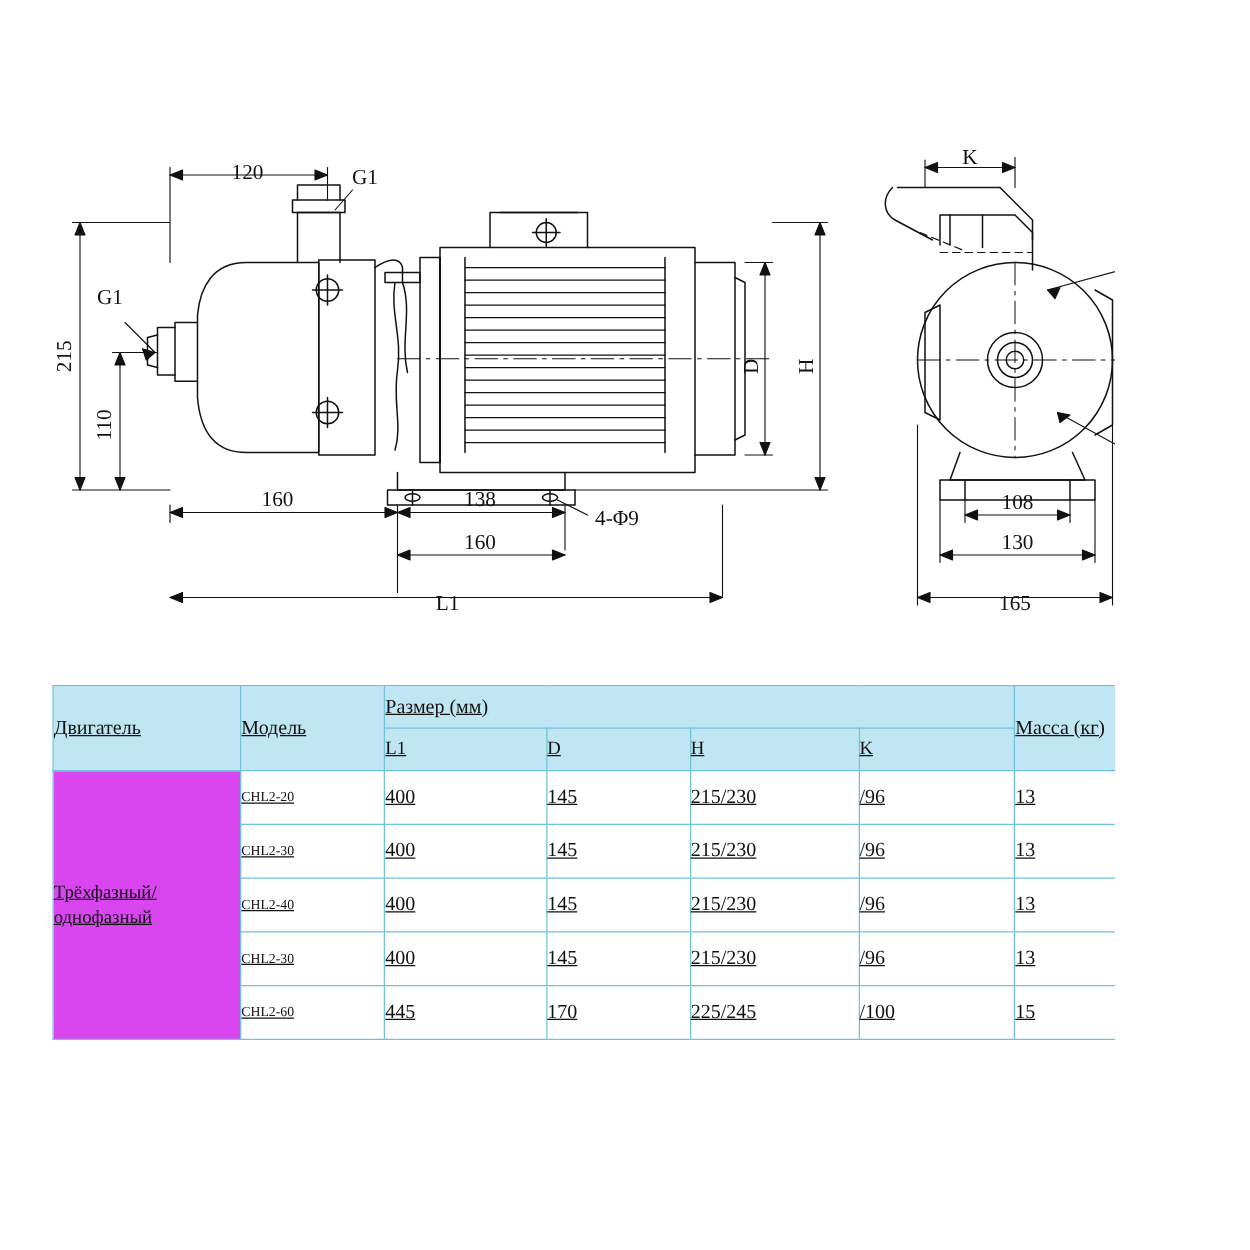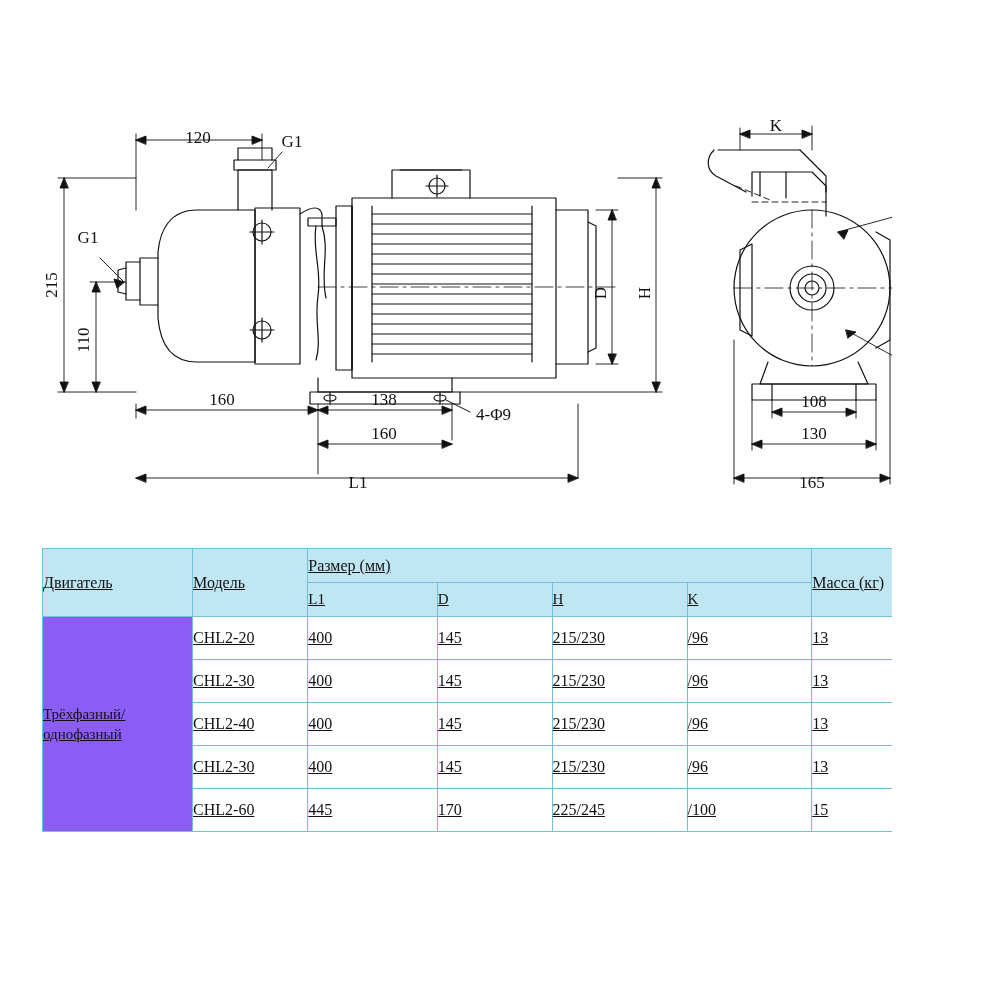--- a/index.html
+++ b/index.html
@@ -15,23 +15,23 @@
   }
   #spec-table td,#spec-table th{
     border:1px solid #6fc2d8;
     text-align:left;vertical-align:middle;
     padding:0;
     color:#111;font-weight:normal;text-decoration:underline;
   }
   #spec-table thead th{background:#bfe6f2;height:33px;}
   #spec-table thead th.tall{height:66px;}
   #spec-table tbody td{height:42px;background:#ffffff;}
-  #spec-table tbody td.motor{background:#8b5cf6;}
+  #spec-table tbody td.motor{background:#d946ef;}
   .th-label{font-size:16px;}
-  .cell-model{font-size:16px;}
+  .cell-model{font-size:11px;}
   .cell-num{font-size:16px;margin-top:36px;}
   .motor-txt{font-size:15px;line-height:1.35;}
 </style>
 </head>
 <body>
 
 <div id="stage">
 
   <svg class="draw" viewBox="0 0 1000 1000">
     <g fill="none" stroke="#111" stroke-width="1.2" stroke-linejoin="round" stroke-linecap="round">

